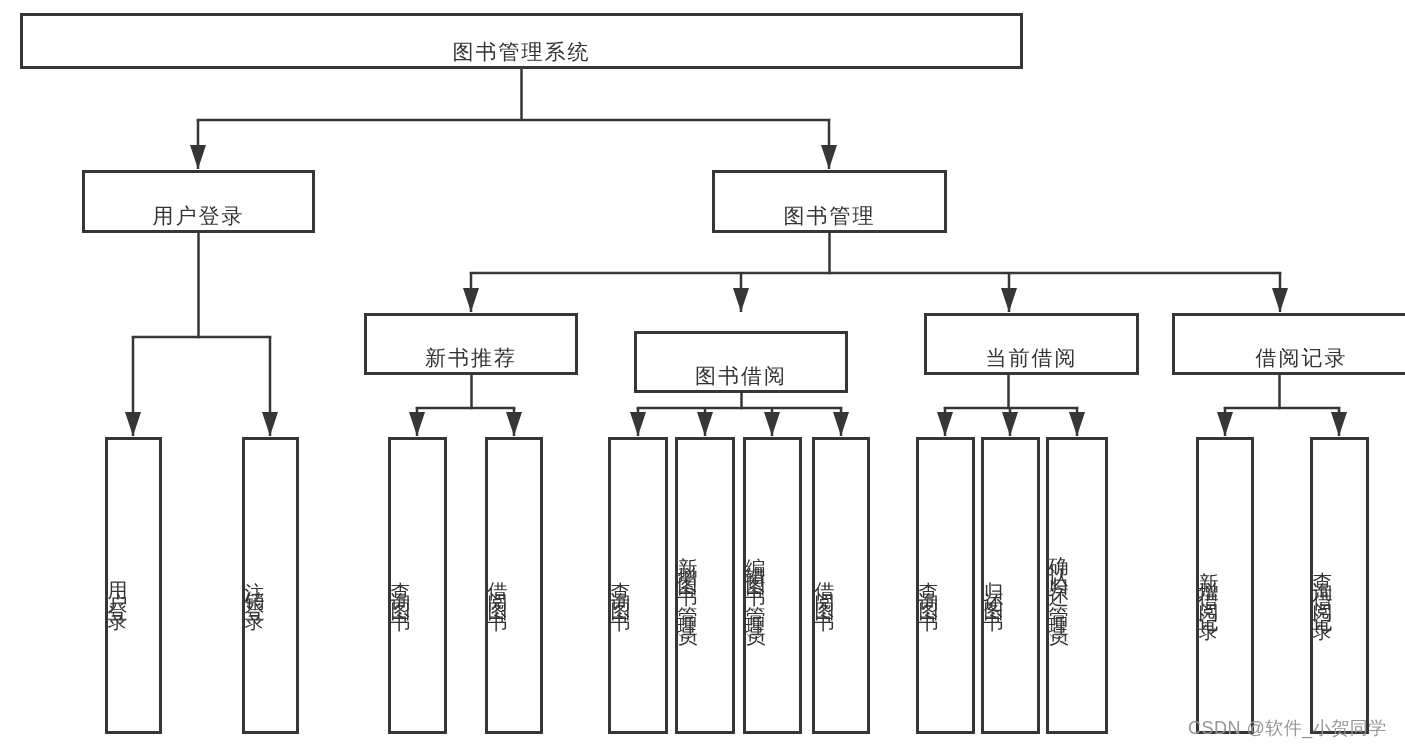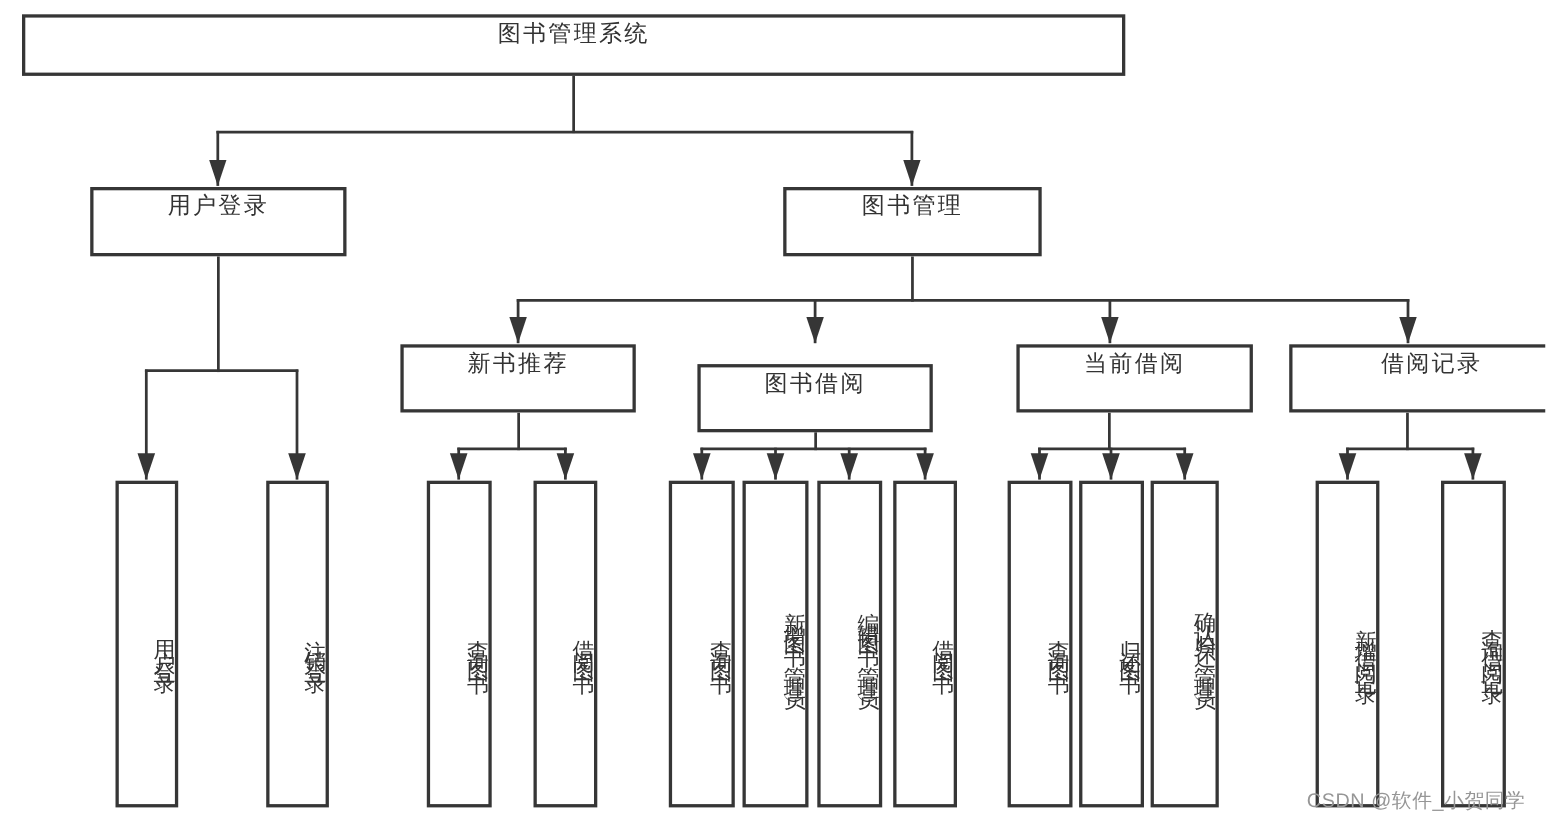--- a/index.html
+++ b/index.html
@@ -9,21 +9,21 @@
     background:#ffffff;
     font-family:"Liberation Sans","DejaVu Sans",sans-serif;
     overflow:hidden;
   }
   .wires{position:absolute;left:0;top:0;width:1405px;height:747px;}
   .box{
     position:absolute;
     box-sizing:border-box;
     border:3px solid #363636;
     background:#ffffff;
-    display:flex;align-items:flex-start;justify-content:center;
+    display:flex;align-items:flex-end;justify-content:center;
     color:#333333;
   }
   .h-label{font-size:21px;letter-spacing:2px;white-space:nowrap;}
   .leaf{
     top:437px;height:297px;
     writing-mode:vertical-rl;
     font-size:20px;letter-spacing:10px;
     line-height:1;
   }
   

